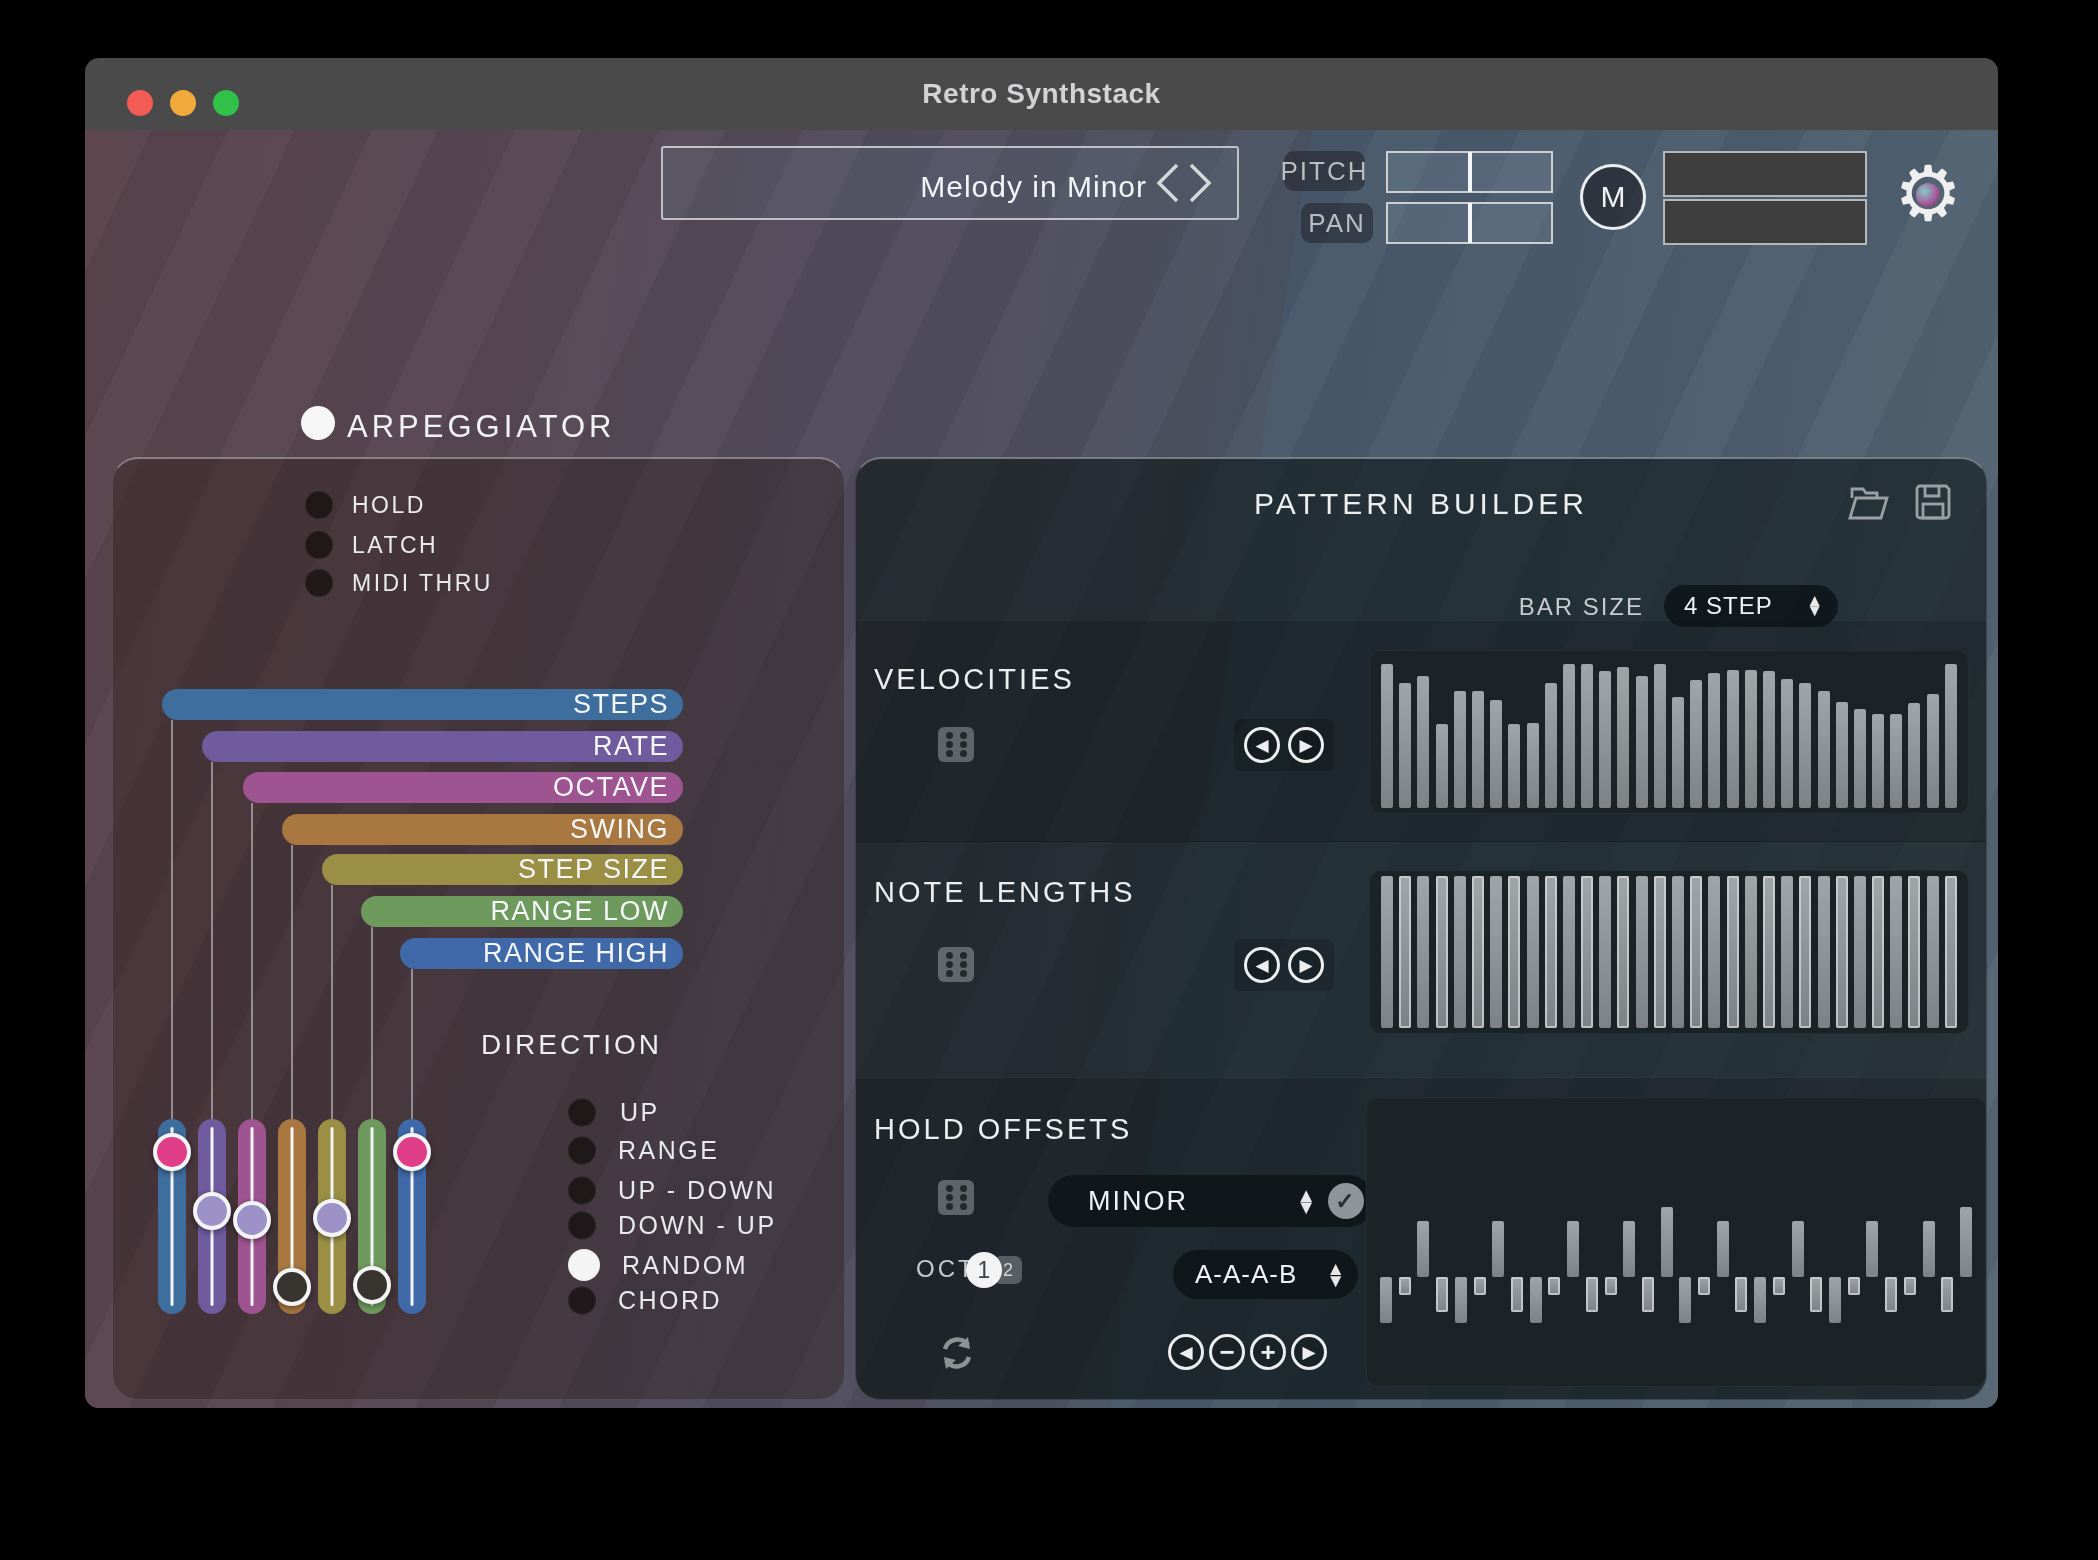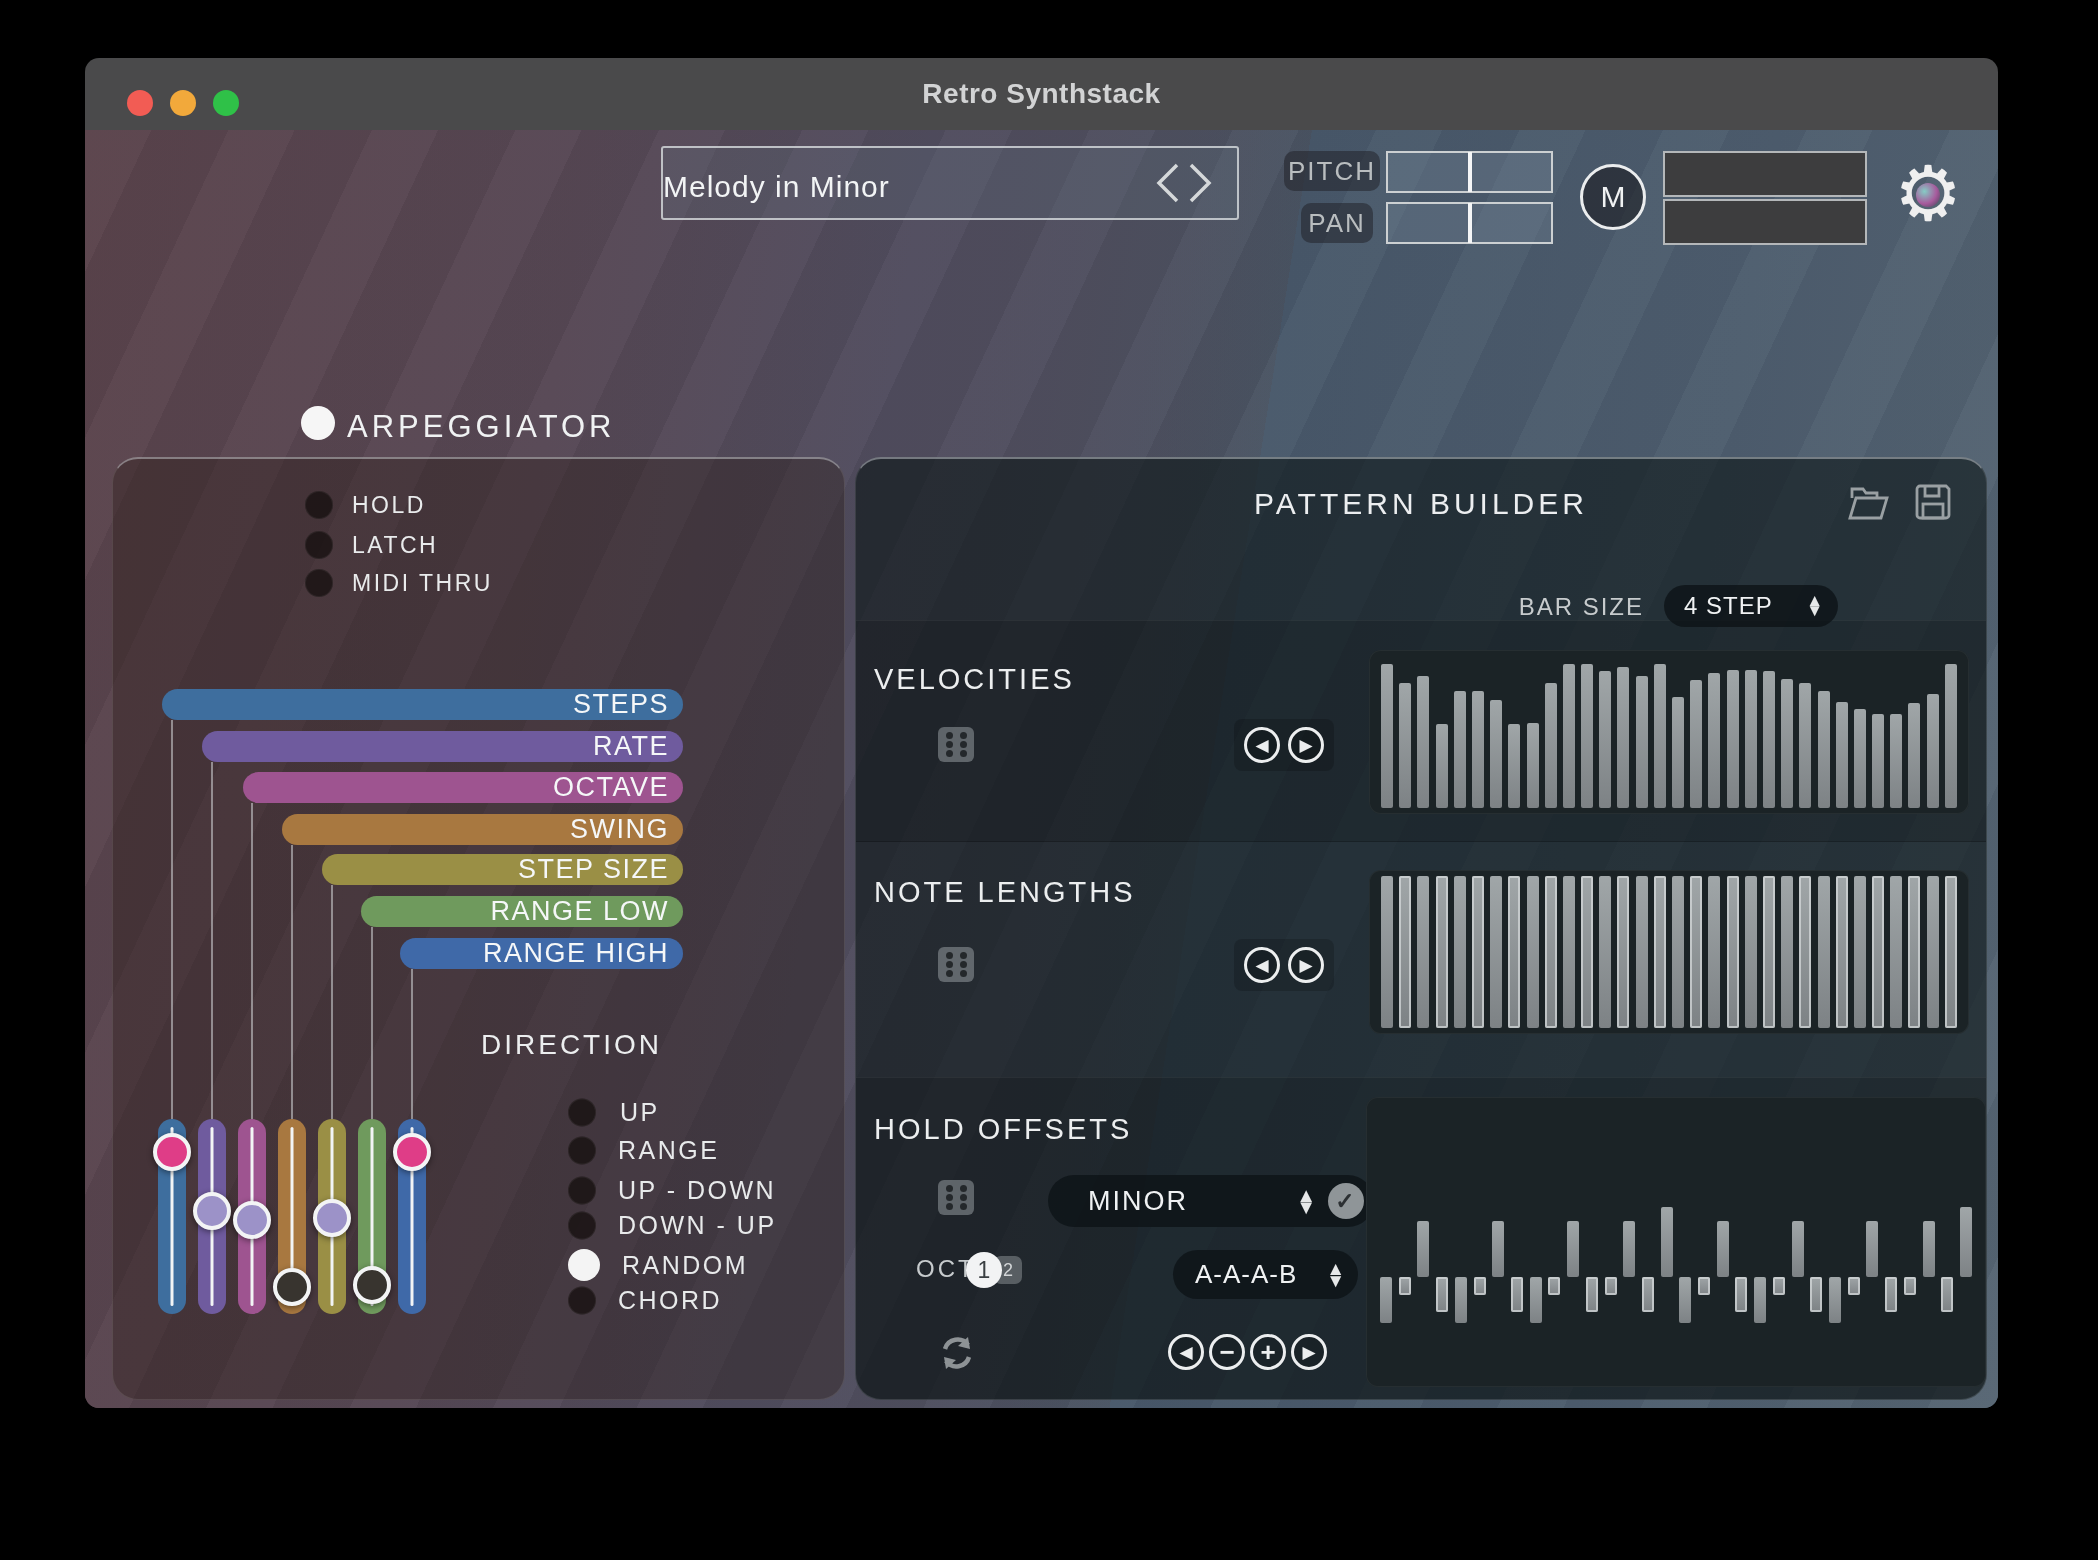--- a/index.html
+++ b/index.html
@@ -24,21 +24,21 @@
      pointer-events:none;}
   
   #nav-tabs{position:absolute;left:46px;top:5px;display:flex;gap:9px;}
   .tab{height:86px;line-height:86px;padding:0 26px;border-radius:14px;
        background:rgba(42,42,52,0.42);color:#d6d8d9;font-size:31px;letter-spacing:2px;}
   .tab.active{background:rgba(18,18,23,0.82);color:#ffffff;}
   
   #preset-box{position:absolute;left:576px;top:16px;width:574px;height:70px;
       border:2px solid rgba(226,229,231,0.75);border-radius:3px;
       background:rgba(100,120,134,0.22);display:flex;align-items:center;}
-  #preset-name{position:absolute;left:0;right:90px;text-align:left;color:#f2f4f5;
+  #preset-name{position:absolute;left:0;right:90px;text-align:right;color:#f2f4f5;
       font-size:30px;letter-spacing:1px;margin-top:8px;}
   #preset-arrows{position:absolute;right:24px;top:13px;}
   .hdr-pill{position:absolute;background:rgba(30,30,36,0.5);border-radius:10px;
       color:#b9bdbf;font-size:26px;letter-spacing:2px;display:flex;align-items:center;justify-content:center;}
   .hslider{position:absolute;width:163px;height:38px;border:2px solid #ccd0d2;
       background:rgba(125,145,160,0.28);}
   .hslider .marker{position:absolute;top:-1px;bottom:-1px;width:4px;background:#f5f6f7;transform:translateX(-50%);}
   #mono-btn{position:absolute;left:1495px;top:34px;width:60px;height:60px;border-radius:50%;
       border:3px solid #ebedee;background:rgba(24,24,28,0.55);color:#f0f2f3;font-size:30px;
       display:flex;align-items:center;justify-content:center;letter-spacing:0;}
@@ -129,21 +129,21 @@
 
 
     <div id="preset-box">
       <div id="preset-name">Melody in Minor</div>
       <svg id="preset-arrows" width="58" height="44" viewBox="0 0 58 44">
         <polyline points="22,4 4,22 22,40" fill="none" stroke="#d5d8da" stroke-width="3.5"></polyline>
         <polyline points="36,4 54,22 36,40" fill="none" stroke="#d5d8da" stroke-width="3.5"></polyline>
       </svg>
     </div>
 
-    <div class="hdr-pill" style="left:1199px;top:21px;width:96px;height:40px;">PITCH</div>
+    <div class="hdr-pill" style="left:1199px;top:21px;width:81px;height:40px;">PITCH</div>
     <div class="hdr-pill" style="left:1216px;top:73px;width:72px;height:40px;">PAN</div>
     <div class="hslider" style="left:1301px;top:21px;">
       <div class="marker" id="pitch-marker" style="left: 50%;"></div>
     </div>
     <div class="hslider" style="left:1301px;top:72px;">
       <div class="marker" id="pan-marker" style="left: 50%;"></div>
     </div>
     <div id="mono-btn">M</div>
     <div class="meter" style="top:21px;"></div>
     <div class="meter" style="top:69px;"></div>

